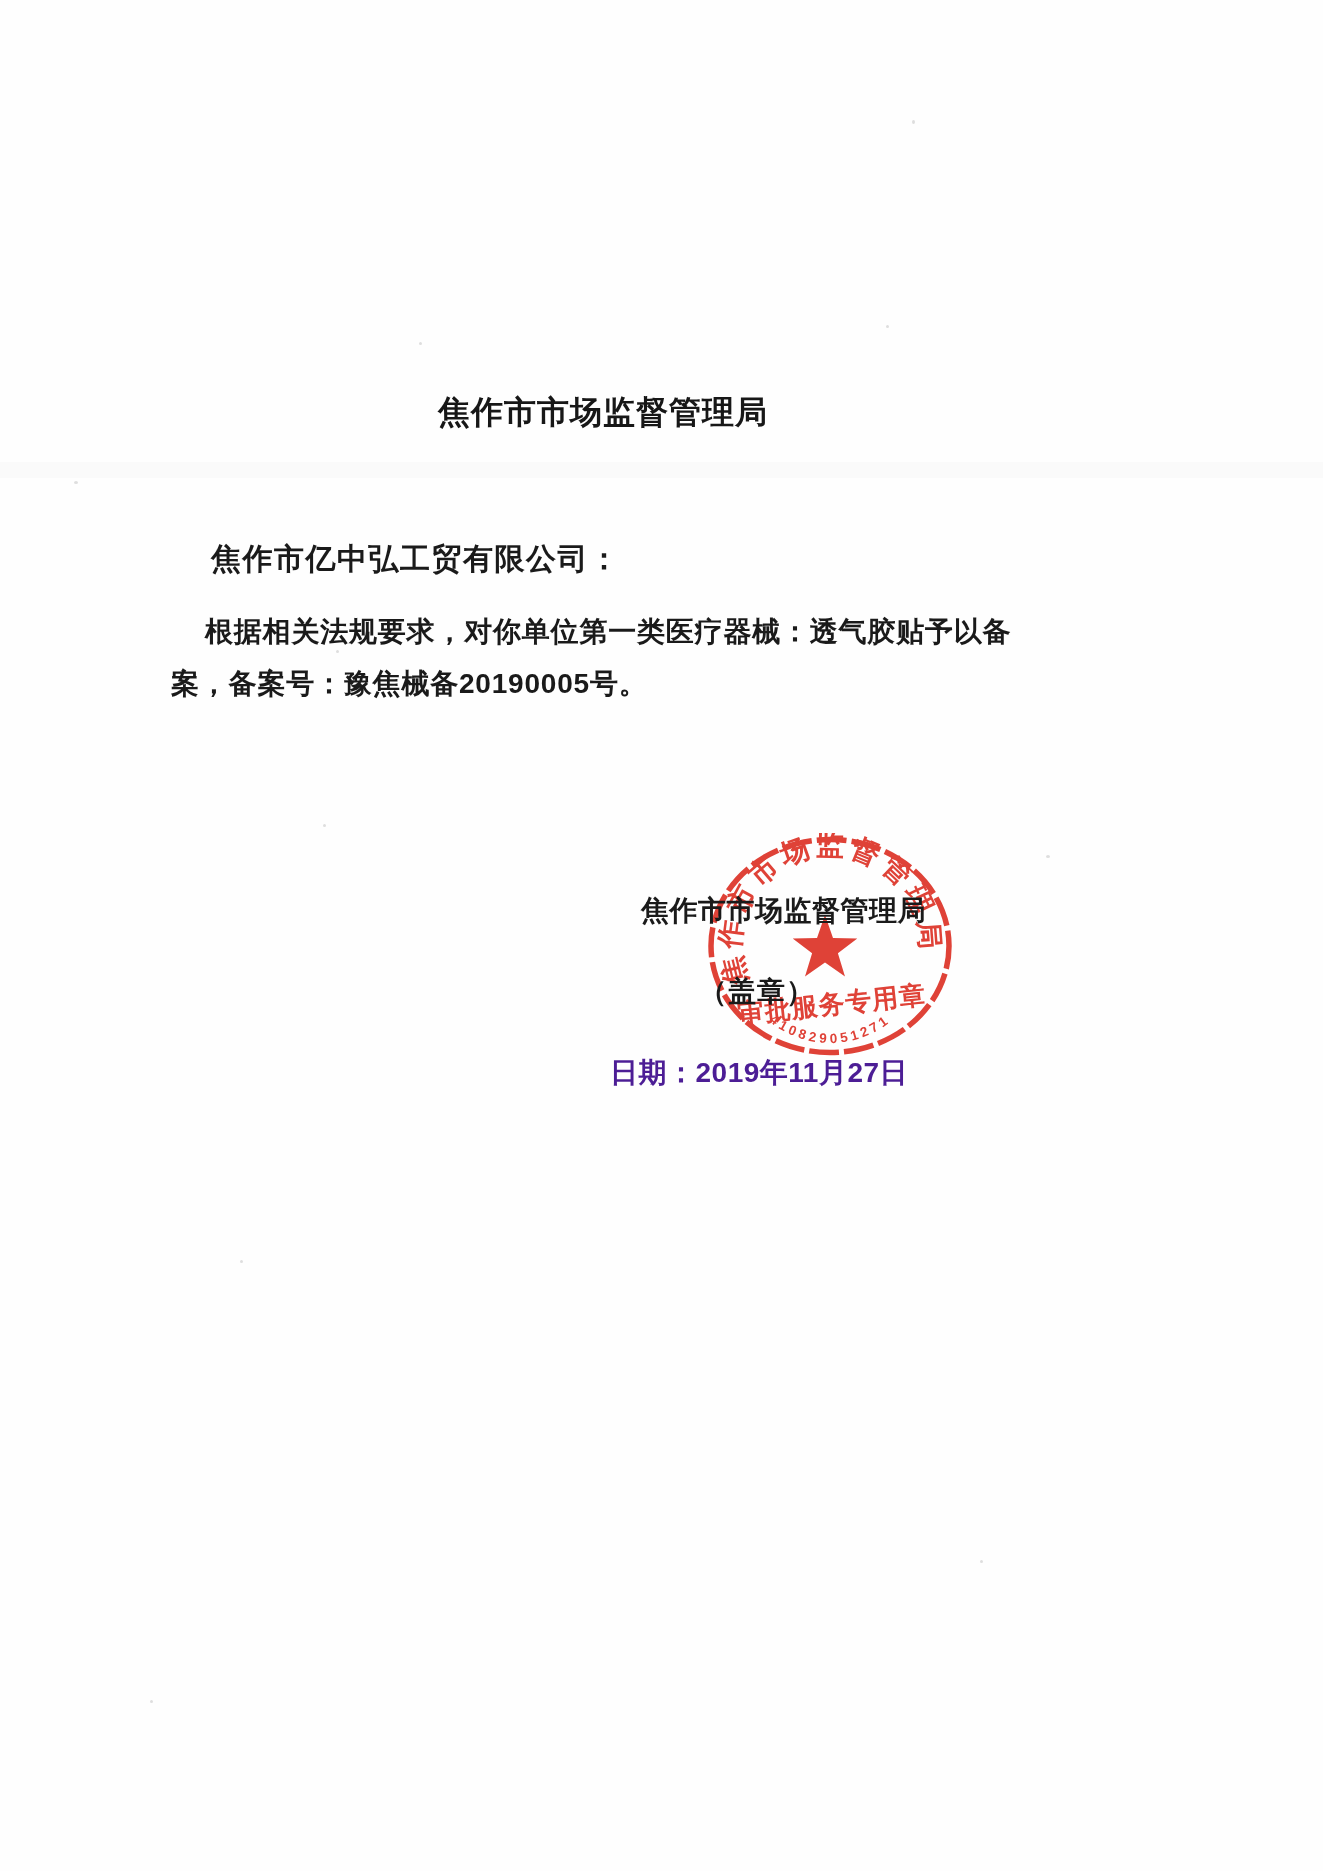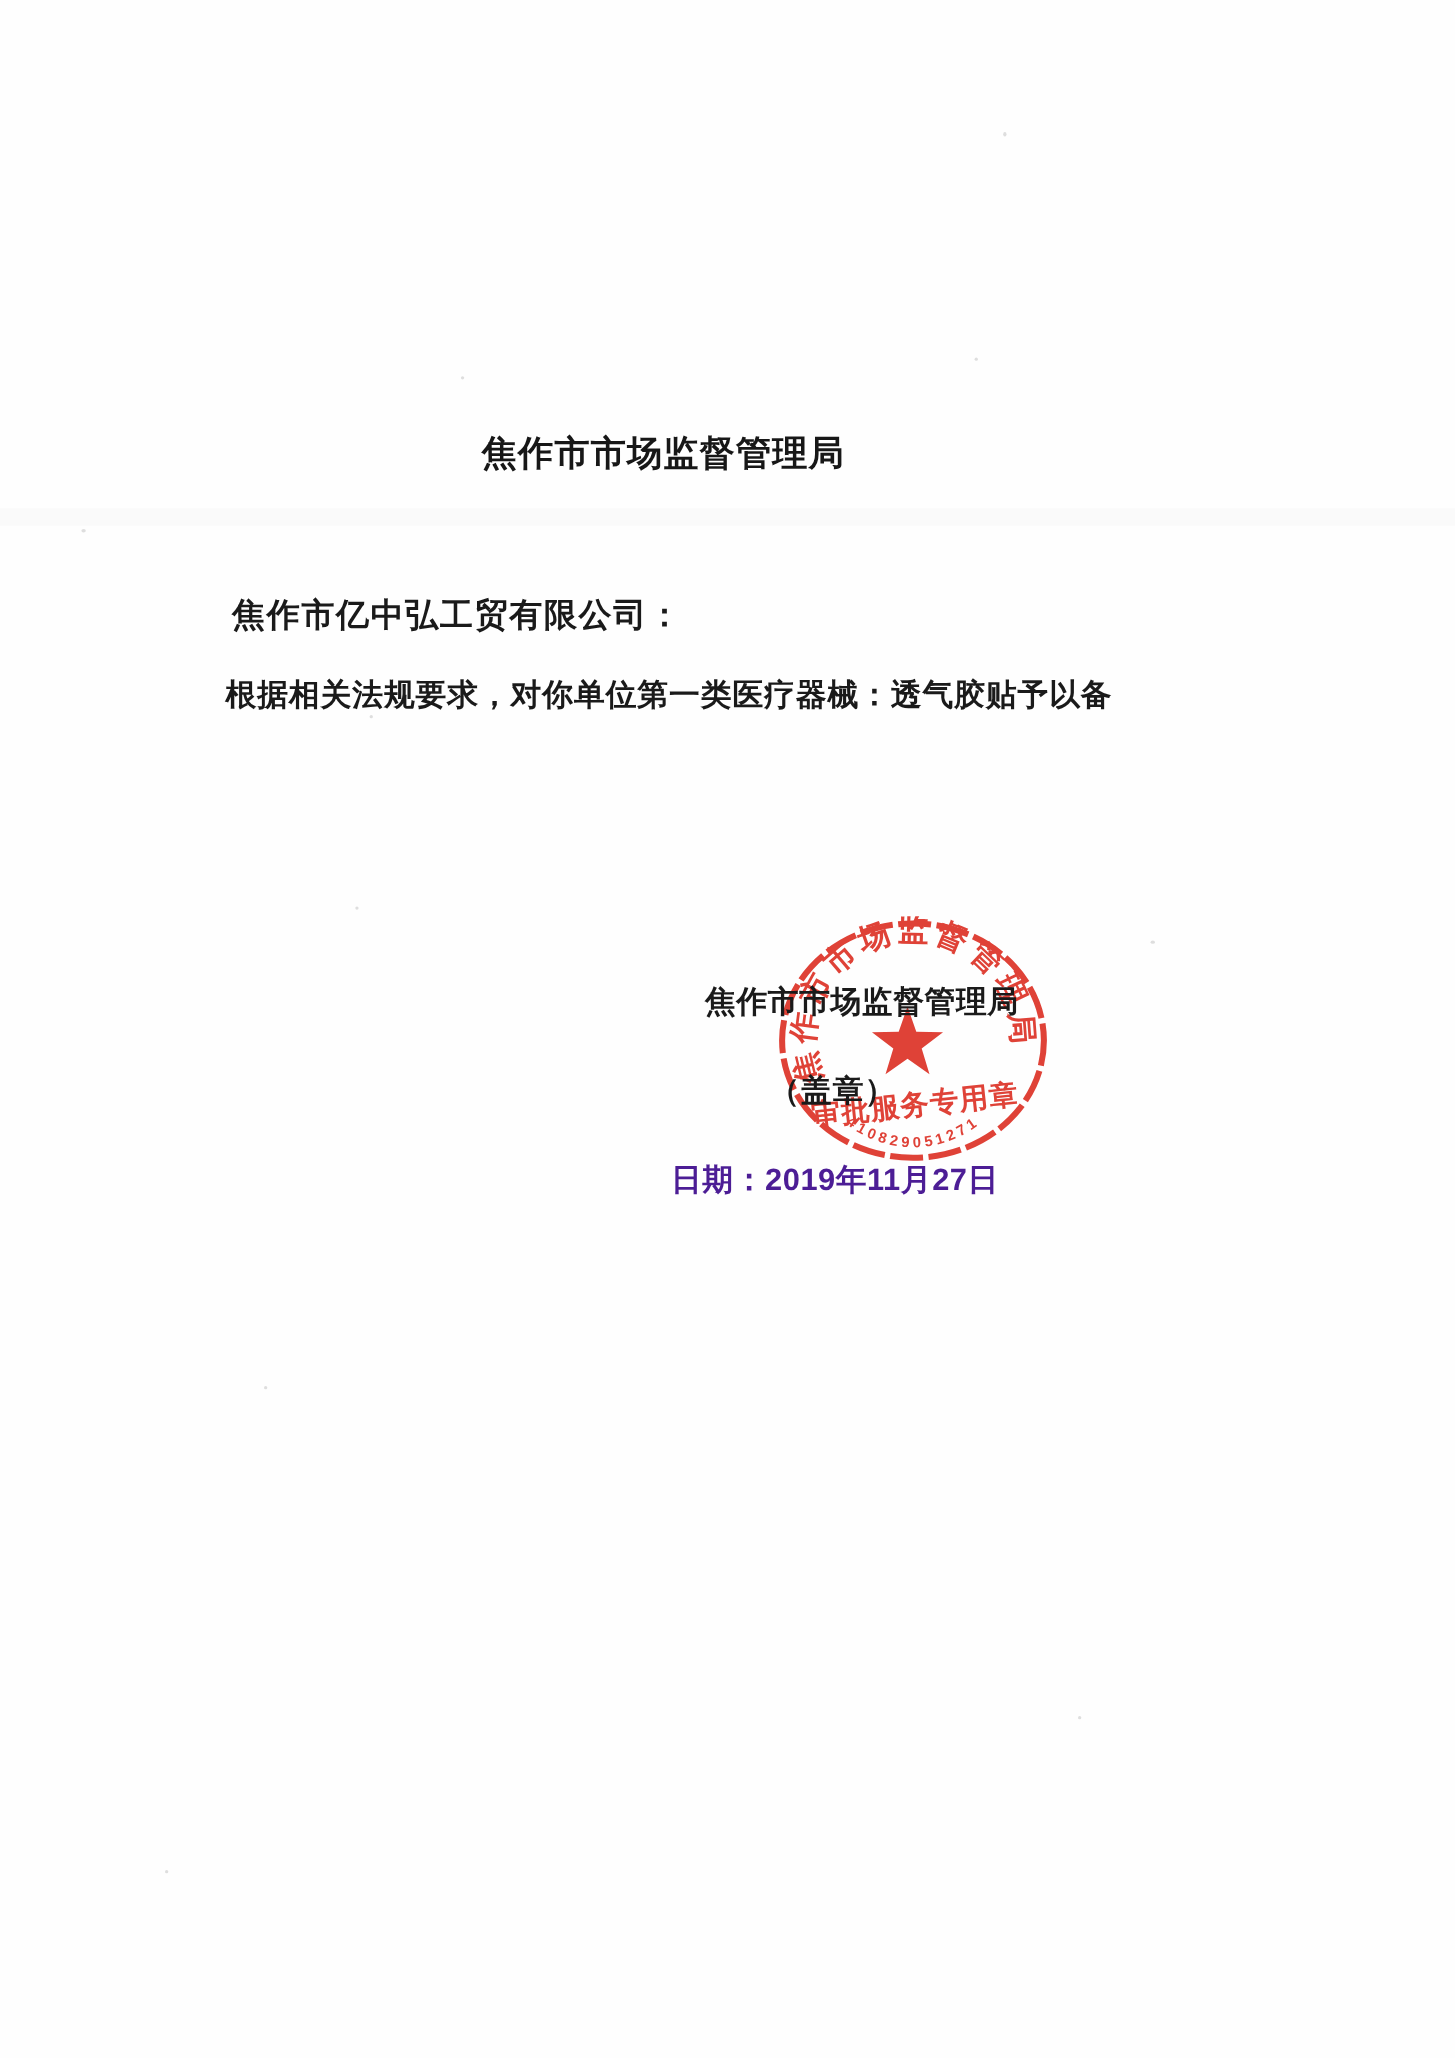--- a/index.html
+++ b/index.html
@@ -124,20 +124,21 @@
     <div class="speck" style="left:980px; top:1560px; width:3px; height:3px;"></div>
     <div class="speck" style="left:150px; top:1700px; width:3px; height:3px;"></div>
   </div>
 
   <div class="doc-title">焦作市市场监督管理局</div>
 
   <div class="salutation">焦作市亿中弘工贸有限公司：</div>
 
   <div class="body-line body-line-1">根据相关法规要求，对你单位第一类医疗器械：透气胶贴予以备</div>
 
+  <div class="body-line body-line-2">案，备案号：豫焦械备20190005号。</div>
 
   <div class="issuer-line">焦作市市场监督管理局</div>
 
   <div class="seal-note">（盖章）</div>
 
   <div class="date-line">日期：2019年11月27日</div>
 
   <div class="stamp">
     <svg viewBox="0 0 252 228" xmlns="http://www.w3.org/2000/svg">
 

